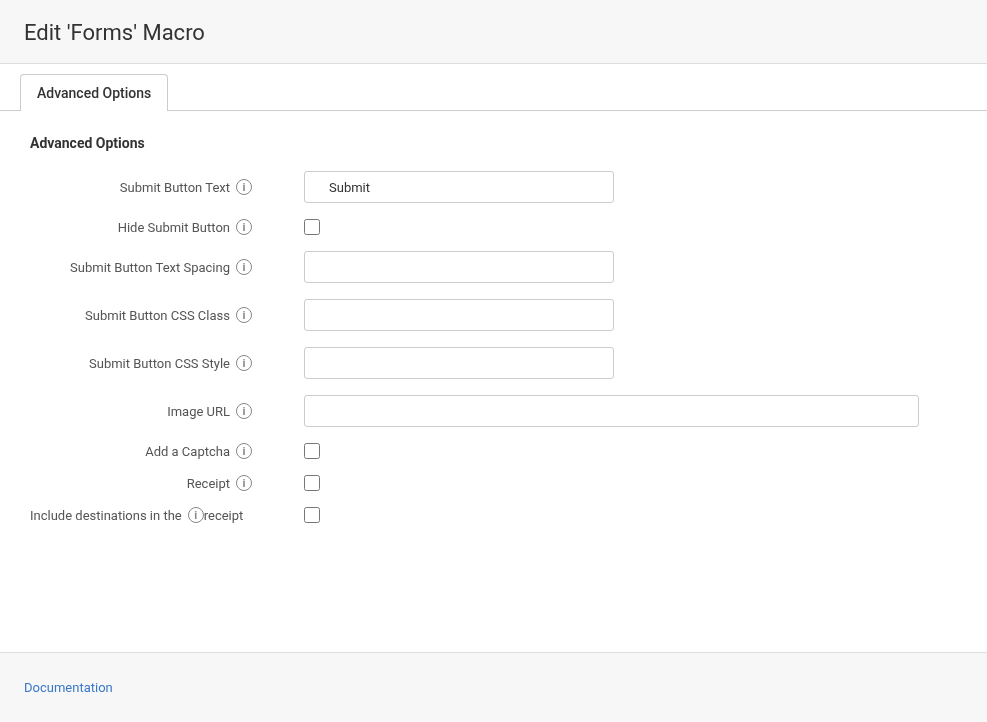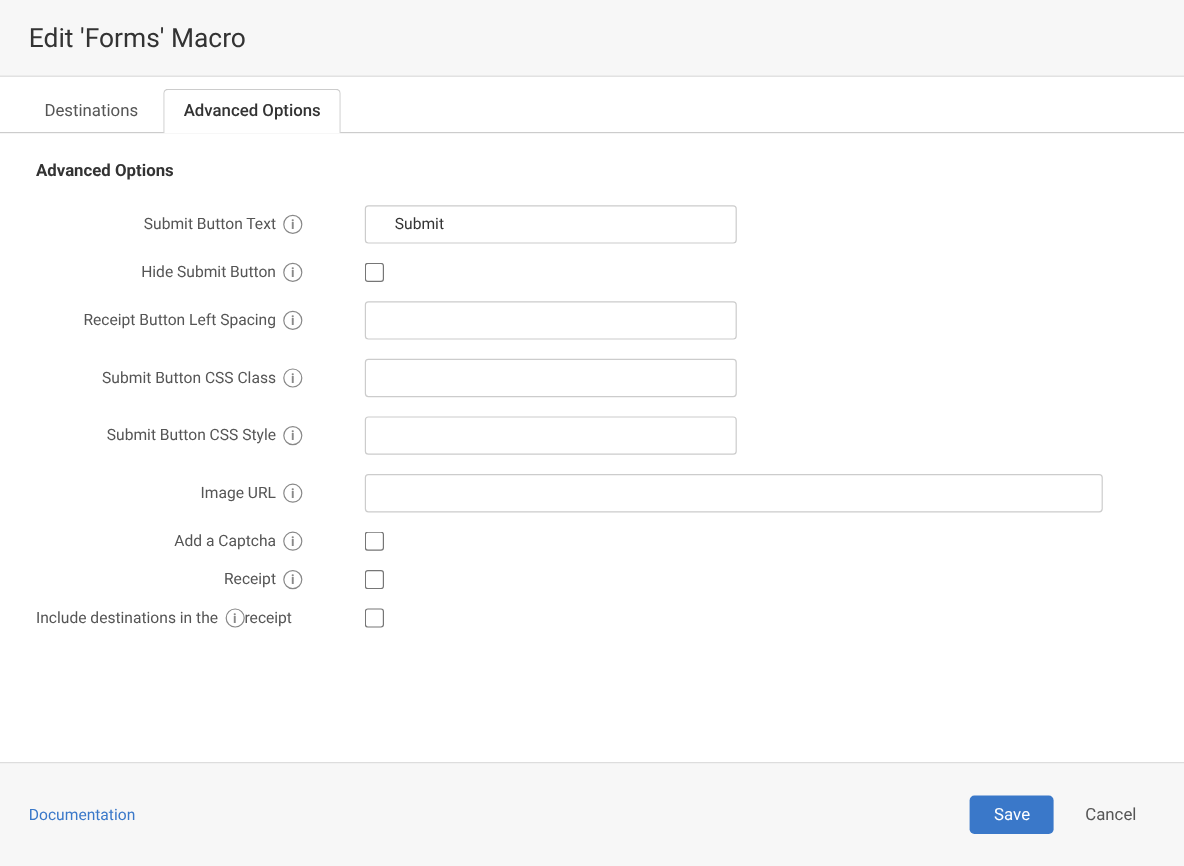--- a/index.html
+++ b/index.html
@@ -204,21 +204,20 @@
 </head>
 <body>
 
 <div class="modal">
   <div class="modal-header">
     <h1 class="modal-title">Edit 'Forms' Macro</h1>
   </div>
 
   <div class="modal-body">
     <div class="tabs">
-      <div class="tab">Destinations</div>
       <div class="tab active">Advanced Options</div>
     </div>
 
     <div class="content">
       <div class="section-title">Advanced Options</div>
 
       <div class="form-row">
         <label class="form-label">
           <span>Submit Button Text</span>
           <span class="info-icon">i</span>
@@ -229,21 +228,21 @@
       <div class="form-row">
         <label class="form-label">
           <span>Hide Submit Button</span>
           <span class="info-icon">i</span>
         </label>
         <input class="form-checkbox" type="checkbox" style="">
       </div>
 
       <div class="form-row">
         <label class="form-label">
-          <span>Receipt Button Left Spacing</span>
+          <span>Submit Button Text Spacing</span>
           <span class="info-icon">i</span>
         </label>
         <input class="form-control" type="text" value="" style="">
       </div>
 
       <div class="form-row">
         <label class="form-label">
           <span>Submit Button CSS Class</span>
           <span class="info-icon">i</span>
         </label>
@@ -290,18 +289,14 @@
           </div>
           <div class="multiline-label-bottom">receipt</div>
         </div>
         <input class="form-checkbox" type="checkbox" style="">
       </div>
     </div>
   </div>
 
   <div class="modal-footer">
     <a class="doc-link">Documentation</a>
-    <div class="footer-buttons">
-      <button class="btn-save">Save</button>
-      <button class="btn-cancel">Cancel</button>
-    </div>
   </div>
 </div>
 
 </body></html>

